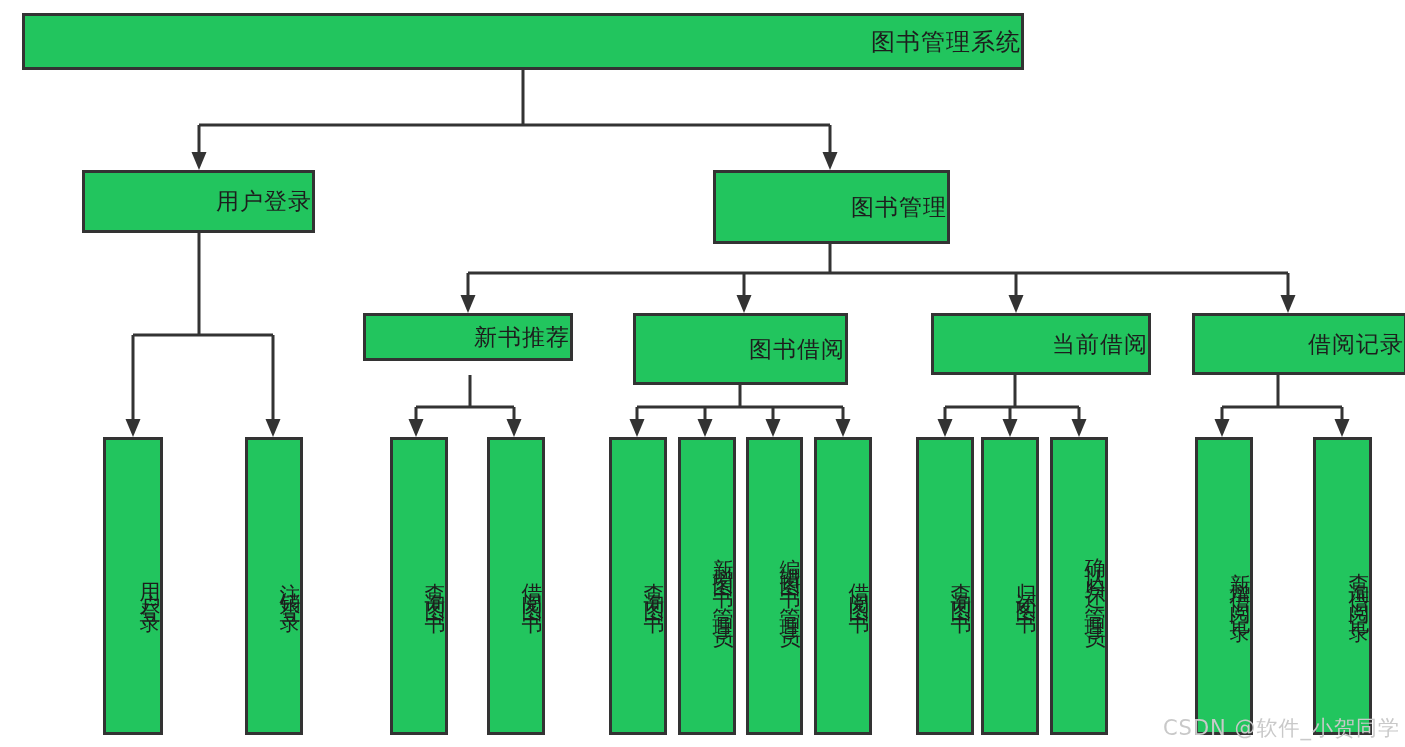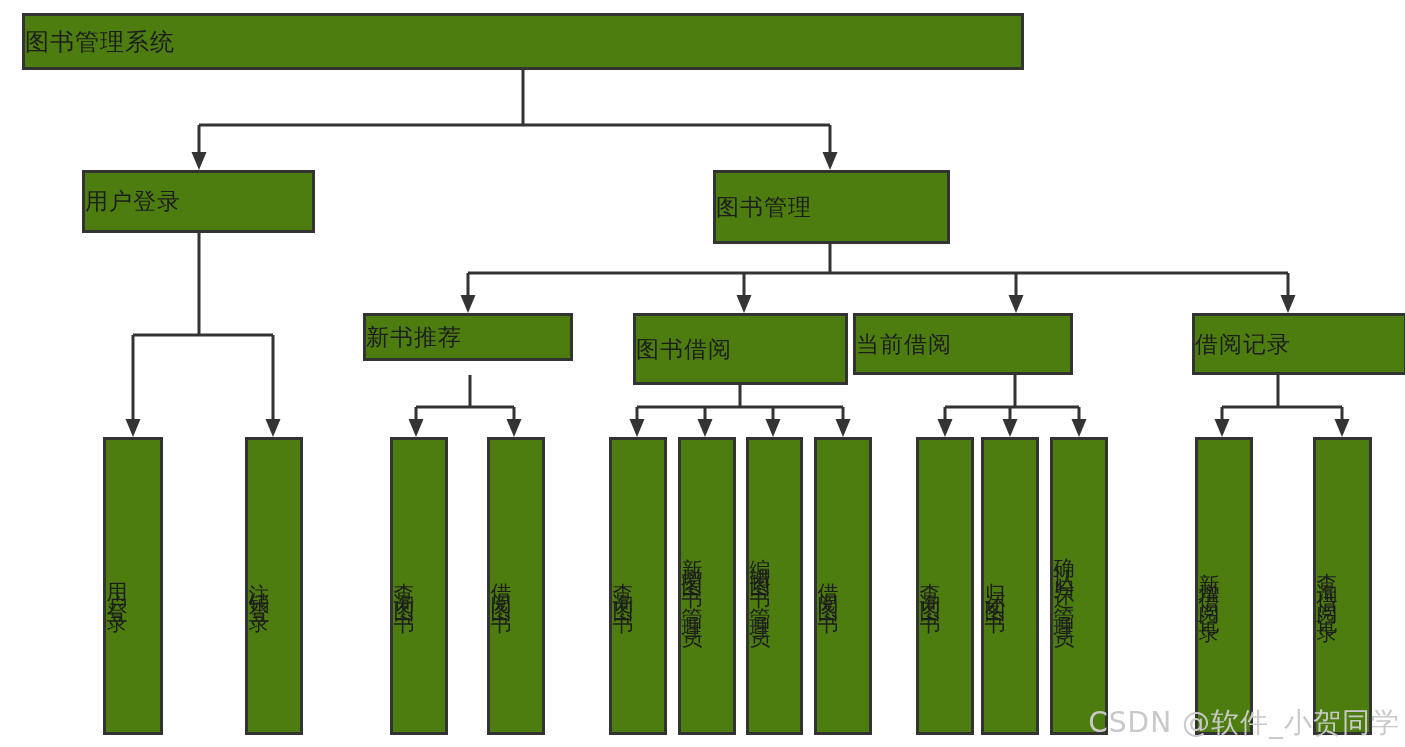--- a/index.html
+++ b/index.html
@@ -14,39 +14,39 @@
   }
   svg.connectors {
     position: absolute;
     left: 0; top: 0;
     width: 1405px; height: 747px;
   }
   .node {
     position: absolute;
     box-sizing: border-box;
     border: 3px solid #333333;
-    background: #4d7c0f;
+    background: #22c55e;
     display: flex;
     align-items: center;
-    justify-content: flex-start;
+    justify-content: flex-end;
     text-align: center;
   }
   .node.h { font-size: 23px; letter-spacing: 1px; }
   .node.root { font-size: 24px; }
   .node.v { font-size: 21px; }
   .node.v span {
     writing-mode: vertical-rl;
     line-height: 1;
     letter-spacing: 10px;
   }
   .watermark {
     position: absolute;
     right: 5px;
     bottom: 5px;
-    font-size: 28px;
+    font-size: 21px;
     color: #c9c9c9;
     z-index: 5;
     letter-spacing: 1px;
     white-space: nowrap;
   }
 </style>
 </head>
 <body>
 
 <div class="diagram">
@@ -103,21 +103,21 @@
   <div class="node h" style="left:713px; top:170px; width:237px; height:74px;">
     <span>图书管理</span>
   </div>
 
   <div class="node h" style="left:363px; top:313px; width:210px; height:48px;">
     <span>新书推荐</span>
   </div>
   <div class="node h" style="left:633px; top:313px; width:215px; height:72px;">
     <span>图书借阅</span>
   </div>
-  <div class="node h" style="left:853px; top:313px; width:220px; height:62px;">
+  <div class="node h" style="left:931px; top:313px; width:220px; height:62px;">
     <span>当前借阅</span>
   </div>
   <div class="node h" style="left:1192px; top:313px; width:215px; height:62px;">
     <span>借阅记录</span>
   </div>
 
   <div class="node v" style="left:103px; top:437px; width:60px; height:298px;">
     <span>用户登录</span>
   </div>
   <div class="node v" style="left:245px; top:437px; width:58px; height:298px;">

